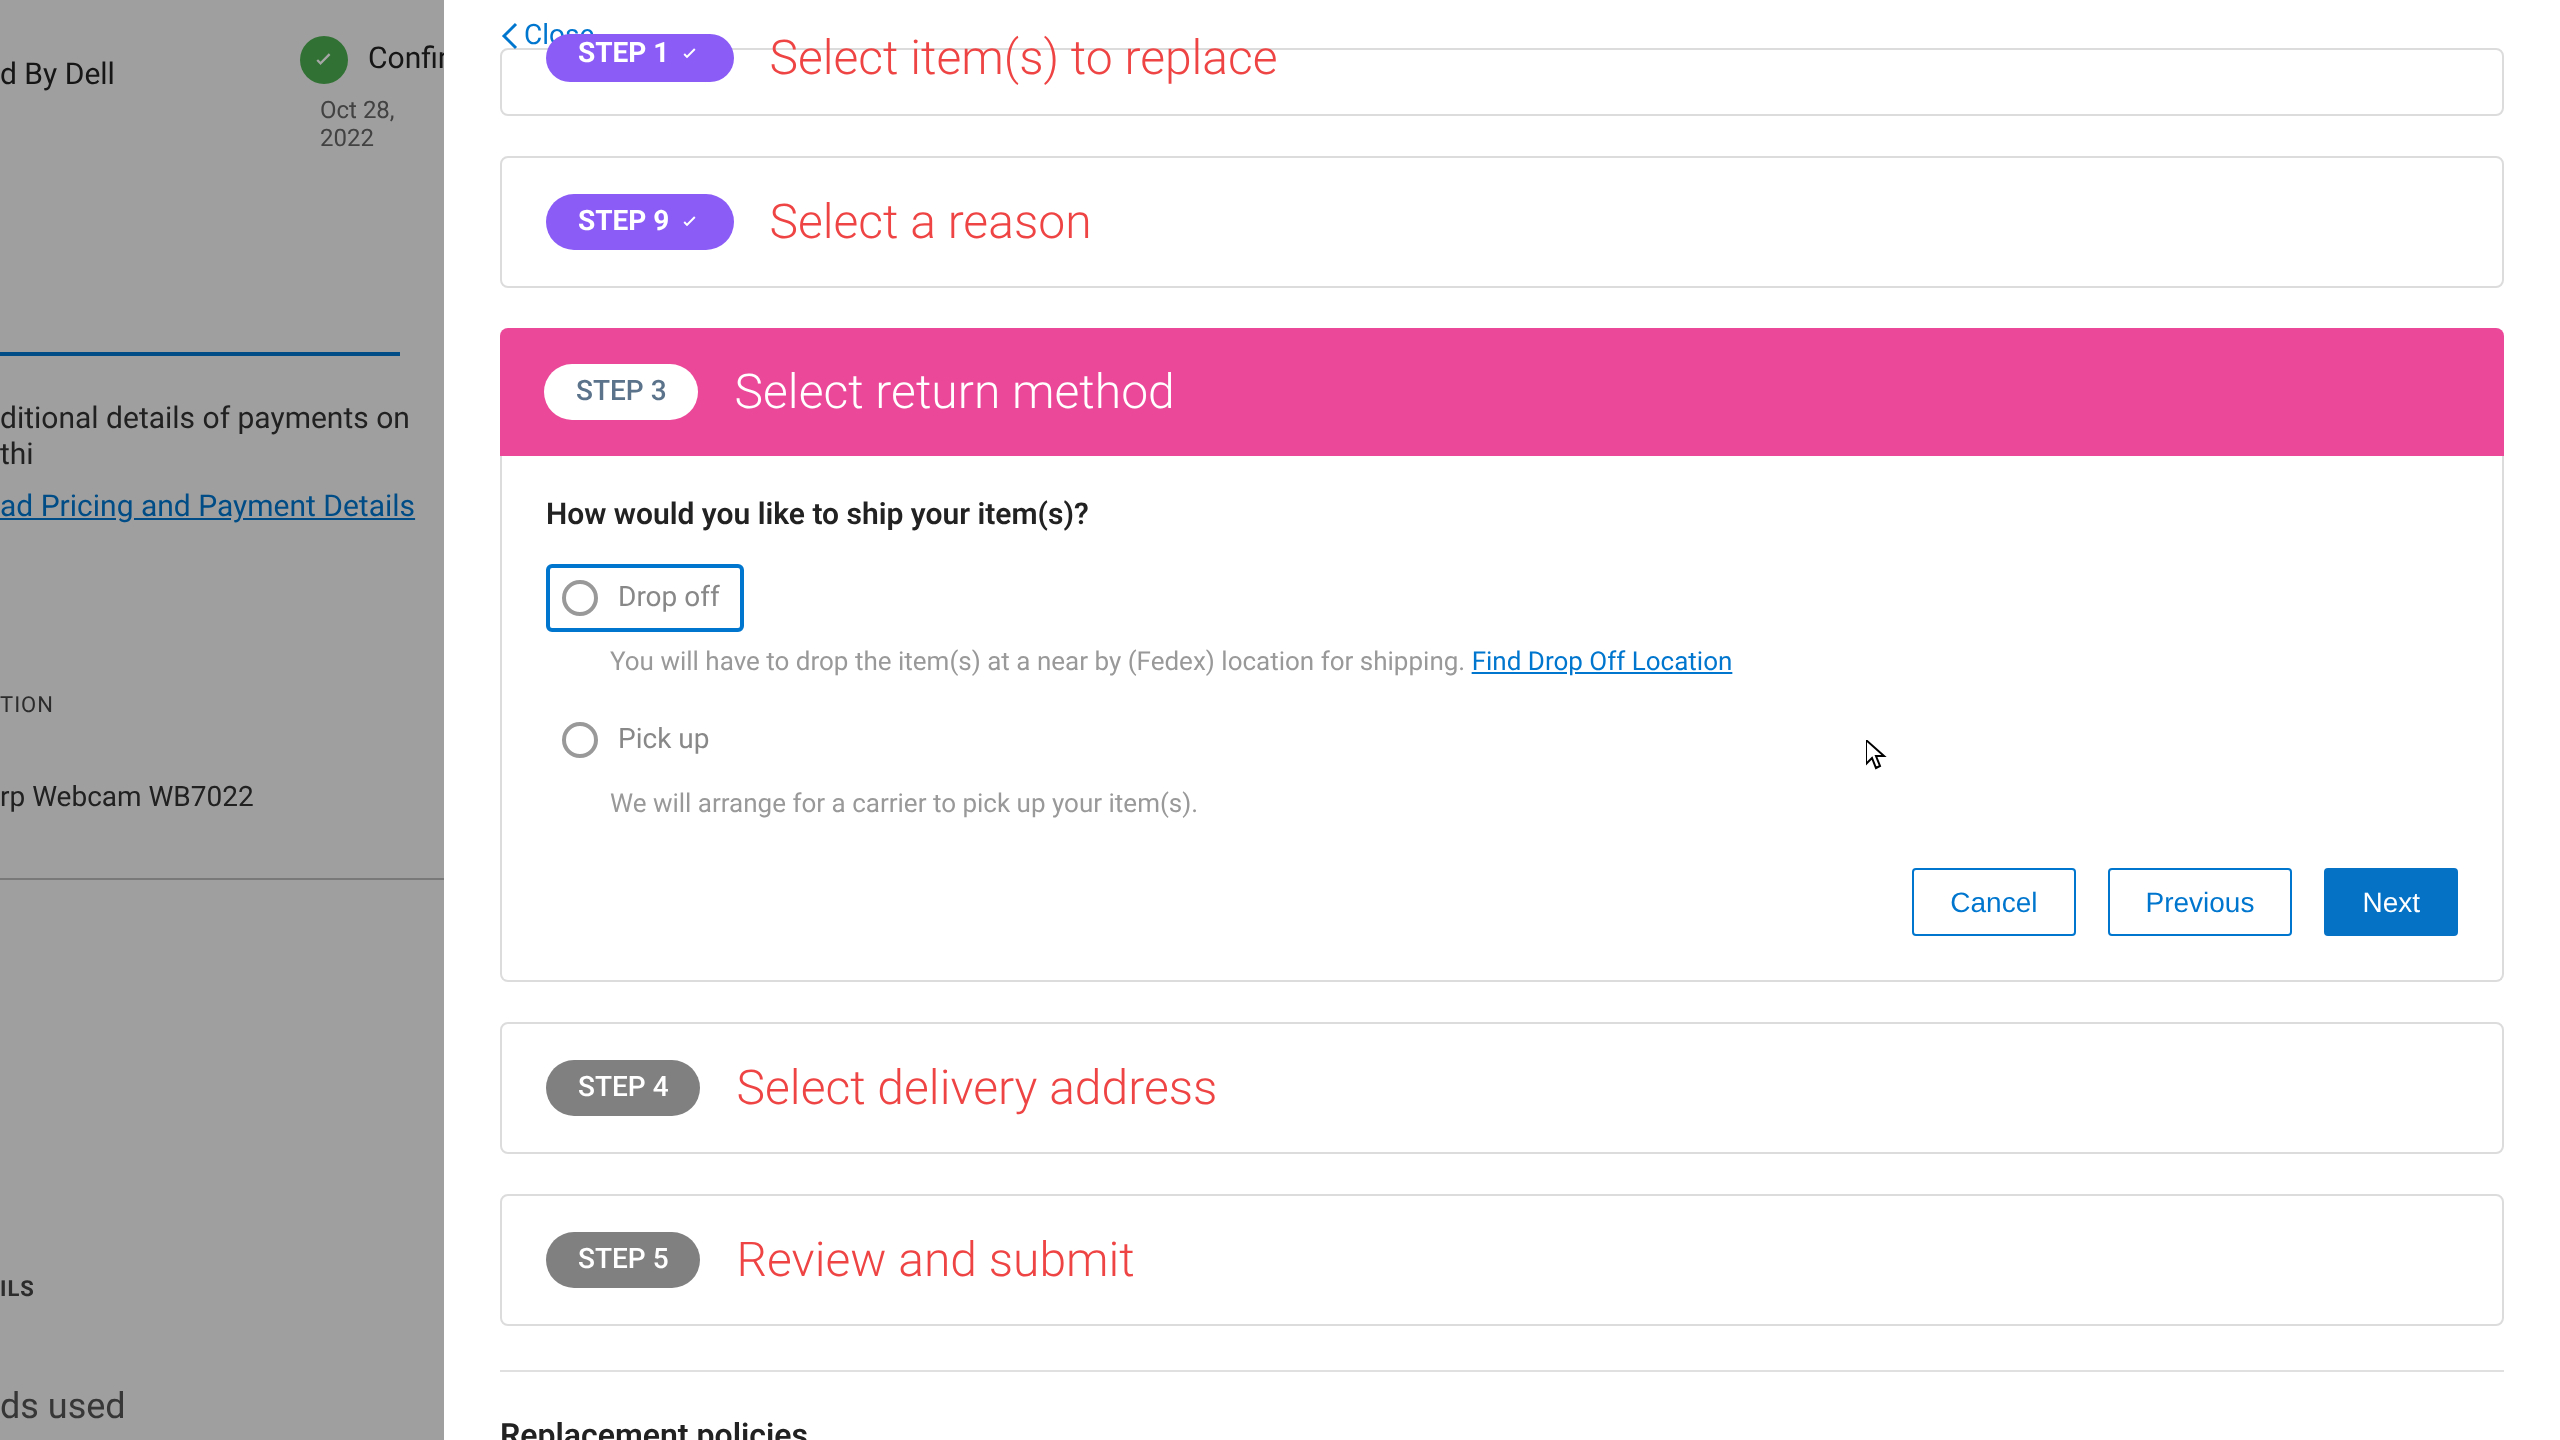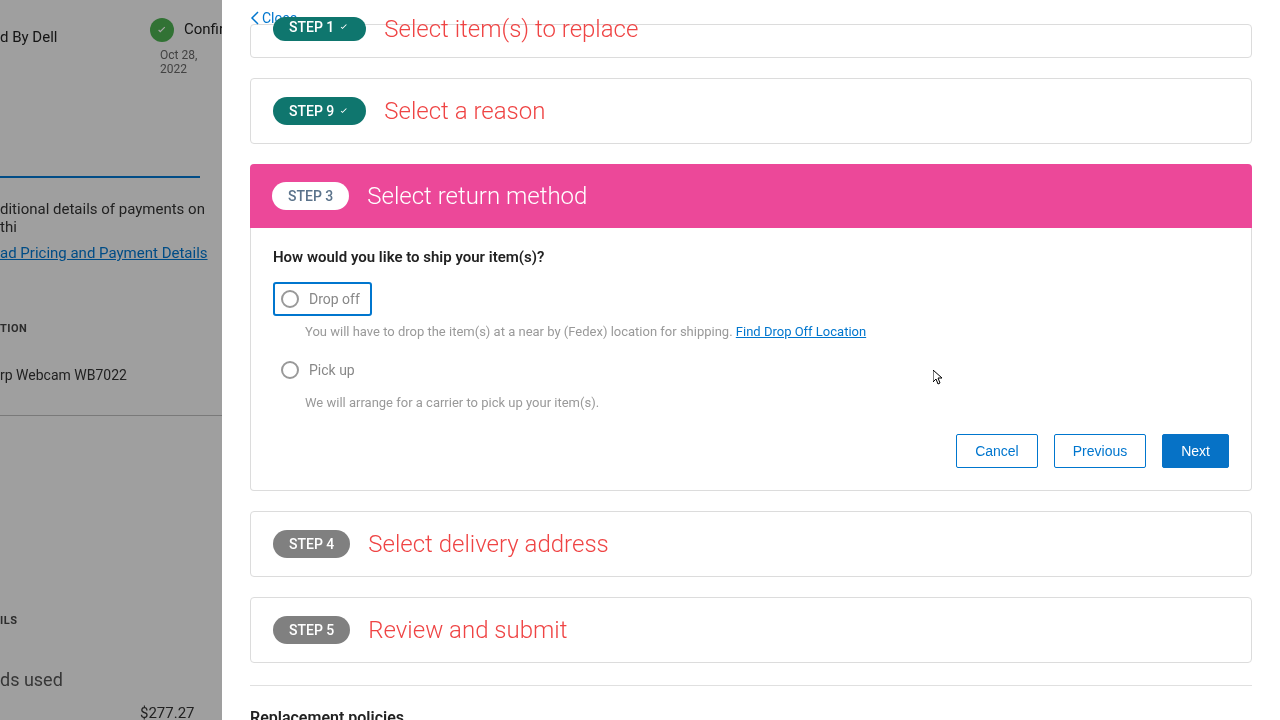--- a/index.html
+++ b/index.html
@@ -11,37 +11,37 @@
 .bg-order-status { padding: 10px 0 0 0; }
 .bg-dell { font-size: 15px; color: #222; padding-left: 0; }
 .bg-confirm-row { display: flex; align-items: center; gap: 6px; margin-top: -5px; }
 .bg-check-circle { width: 24px; height: 24px; border-radius: 50%; background: #4CAF50; display: inline-flex; align-items: center; justify-content: center; margin-left: 150px; }
 .bg-check-circle svg { width: 14px; height: 14px; fill: #fff; }
 .bg-confirm-text { color: #222; font-size: 15px; }
 .bg-date { color: #666; font-size: 12px; margin-left: 160px; margin-top: 2px; }
 .bg-hr { border: none; border-top: 2px solid #0076CE; margin-top: 100px; width: 200px; }
 .bg-details { margin-top: 22px; font-size: 15px; color: #333; }
 .bg-link { color: #0076CE; text-decoration: underline; font-size: 15px; display: block; margin-top: 8px; }
-.bg-label { font-size: 11px; font-weight: bold; color: #444; margin-top: 60px; letter-spacing: 0.5px; }
+.bg-label { font-size: 11px; font-weight: normal; color: #444; margin-top: 84px; letter-spacing: 0.5px; }
 .bg-product { font-size: 14px; color: #333; margin-top: 32px; }
 .bg-hr2 { border: none; border-top: 1px solid #bbb; margin-top: 32px; width: 222px; }
 .bg-ils { font-size: 11px; font-weight: bold; color: #444; margin-top: 198px; letter-spacing: 0.5px; }
 .bg-used { font-size: 18px; color: #555; margin-top: 42px; }
 .bg-price { font-size: 15px; color: #333; margin-left: 140px; margin-top: 14px; }
 
 
 .panel { position: absolute; top: 0; left: 222px; right: 0; bottom: 0; background: #fff; overflow: hidden; }
 .close-row { display: flex; align-items: center; gap: 2px; padding: 10px 0 0 28px; color: #0076CE; font-size: 14px; cursor: pointer; }
 .close-row svg { width: 10px; height: 14px; }
 
 .steps-container { padding: 0 28px; margin-top: -12px; }
 .step-card { border: 1px solid #dcdcdc; border-radius: 4px; margin-top: 20px; background: #fff; }
 .step-header { display: flex; align-items: center; gap: 18px; padding: 18px 22px; }
 .step-chip { border-radius: 999px; padding: 6px 16px; font-size: 14px; font-weight: 500; display: inline-flex; align-items: center; gap: 4px; }
-.step-chip.completed { background: #0f766e; color: #fff; }
+.step-chip.completed { background: #8b5cf6; color: #fff; font-weight: bold; }
 .step-chip.active { background: #fff; color: #5b738b; }
 .step-chip.pending { background: #808080; color: #fff; }
 .step-title { font-size: 24px; font-weight: 300; color: #ef4444; }
 .step-header.activehdr { background: #ec4899; color: #fff; border-radius: 4px 4px 0 0; }
 .step-header.activehdr .step-title { color: #fff; }
 .step-chip svg { width: 12px; height: 12px; fill: #fff; }
 
 
 .step-card.first { margin-top: 10px; }
 .step-card.first .step-header { padding-top: 0; padding-bottom: 14px; }

